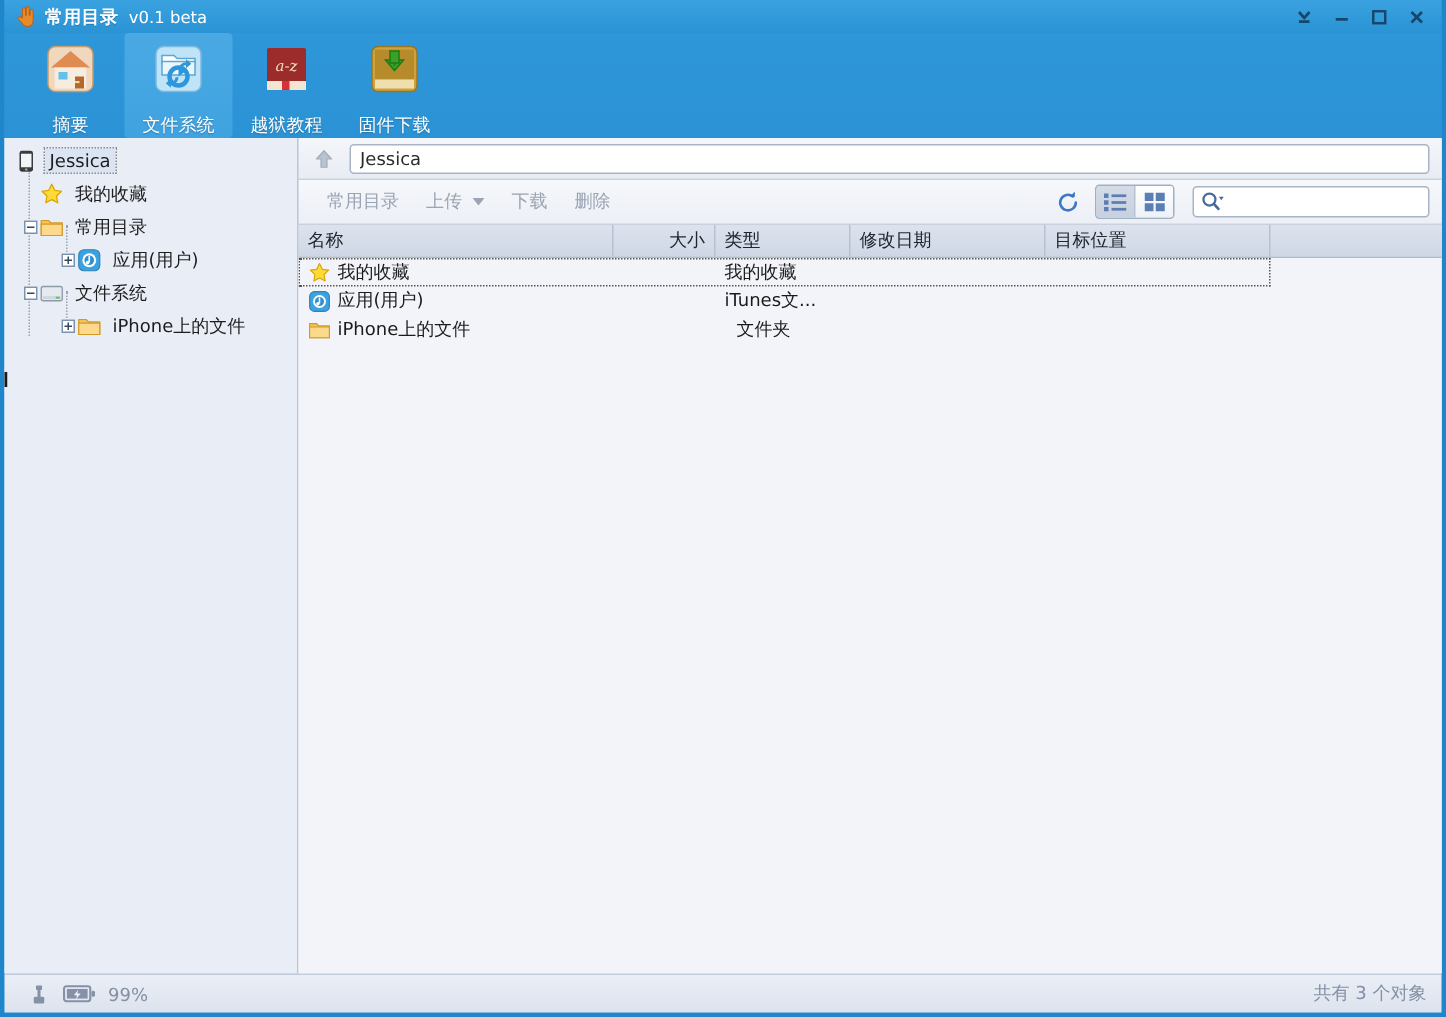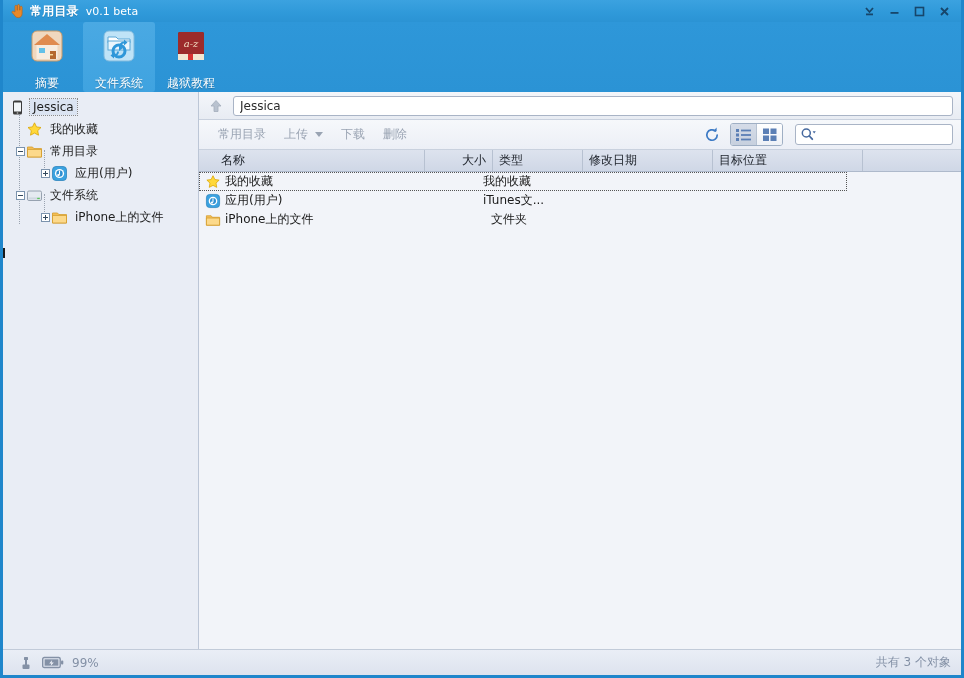--- a/index.html
+++ b/index.html
@@ -278,21 +278,20 @@
   }
 
   
   .lst-head {
     flex: 0 0 21px;
     display: flex;
     background: linear-gradient(to bottom,#dde3ee,#cfd7e6);
     border-bottom: 1px solid #aeb9cb;
     font-size: 12px;
     color: #21262e;
-    padding-left: 16px;
   }
   .lh {
     display: flex; align-items: center;
     padding: 0 6px;
     box-sizing: border-box;
     border-right: 1px solid #b7c1d1;
     white-space: nowrap;
     cursor: default;
   }
   .lh.num { justify-content: flex-end; }
@@ -425,20 +424,32 @@
           <rect x="9" y="5" width="26" height="28" rx="2" fill="#7b2020"></rect>
           <rect x="9" y="5" width="26" height="22" rx="2" fill="#9c2b2b"></rect>
           <rect x="9" y="27" width="26" height="6" fill="#f2e6d2"></rect>
           <rect x="19" y="27" width="5" height="6" fill="#d83232"></rect>
           <text x="22" y="20" font-size="10" font-style="italic" font-family="'DejaVu Serif',serif" fill="#f3e0c4" text-anchor="middle">a-z</text>
         </svg>
       </span>
       <span class="rib-label">越狱教程</span>
     </div>
 
+    <div class="rib-item">
+      <span class="rib-ico">
+        <svg width="44" height="42" viewBox="0 0 44 42">
+          <rect x="7" y="4" width="30" height="30" rx="4" fill="#cfa23c" stroke="#9b7420" stroke-width="1"></rect>
+          <rect x="9" y="6" width="26" height="20" fill="#b58b2c"></rect>
+          <rect x="9" y="26" width="26" height="6" fill="#f0dfae"></rect>
+          <path d="M22 7l0 10M22 20l-6-7h12z" fill="#37a226" stroke="#1f7a16" stroke-width="1"></path>
+          <rect x="19" y="7" width="6" height="8" fill="#37a226" stroke="#1f7a16" stroke-width="1"></rect>
+        </svg>
+      </span>
+      <span class="rib-label">固件下载</span>
+    </div>
   </div>
 
   <div class="body-split">
 
     <div class="sidebar">
 
       <div class="vline" style="left:16px; top:14px; height:118px;"></div>
       <div class="vline" style="left:41px; top:58px; height:18px;"></div>
       <div class="vline" style="left:41px; top:102px; height:18px;"></div>
 

